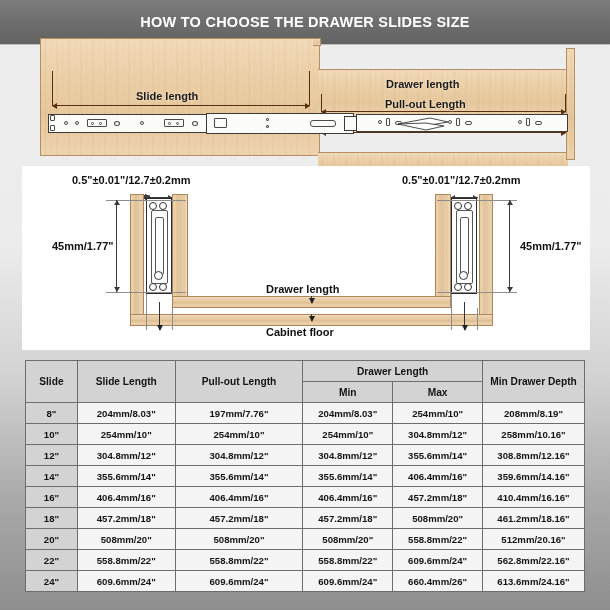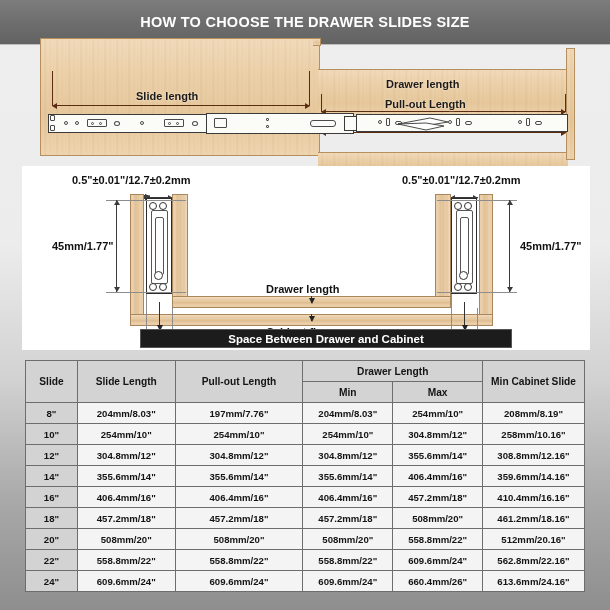--- a/index.html
+++ b/index.html
@@ -384,42 +384,39 @@
   <div class="arrow-down" style="left:289px; top:148px; height:7px;"></div>
 
   <div class="thin-gray" style="left:124px; top:128px; width:1px; height:36px;"></div>
   <div class="thin-gray" style="left:150px; top:142px; width:1px; height:22px;"></div>
   <div class="arrow-down" style="left:137px; top:136px; height:28px;"></div>
 
   <div class="thin-gray" style="left:429px; top:128px; width:1px; height:36px;"></div>
   <div class="thin-gray" style="left:455px; top:142px; width:1px; height:22px;"></div>
   <div class="arrow-down" style="left:442px; top:136px; height:28px;"></div>
 
-  <div id="space-bar">
-    <span id="space-bar-label">Space Between Drawer and Cabinet</span>
-  </div>
 </div>
 
 <div id="spec-table-wrap">
   <table>
     <colgroup>
       <col class="c-size">
         <col class="c-slide">
         <col class="c-pull">
       <col class="c-min">
         <col class="c-max">
         <col class="c-depth">
     </colgroup>
     <thead>
       <tr>
         <th rowspan="2">Slide</th>
         <th rowspan="2">Slide Length</th>
         <th rowspan="2">Pull-out Length</th>
         <th colspan="2">Drawer Length</th>
-        <th rowspan="2">Min Cabinet Slide</th>
+        <th rowspan="2">Min Drawer Depth</th>
       </tr>
       <tr>
         <th>Min</th>
         <th>Max</th>
       </tr>
     </thead>
     <tbody id="spec-tbody">
         <tr>
           <td class="size-col">8"</td>
           <td>204mm/8.03"</td>

